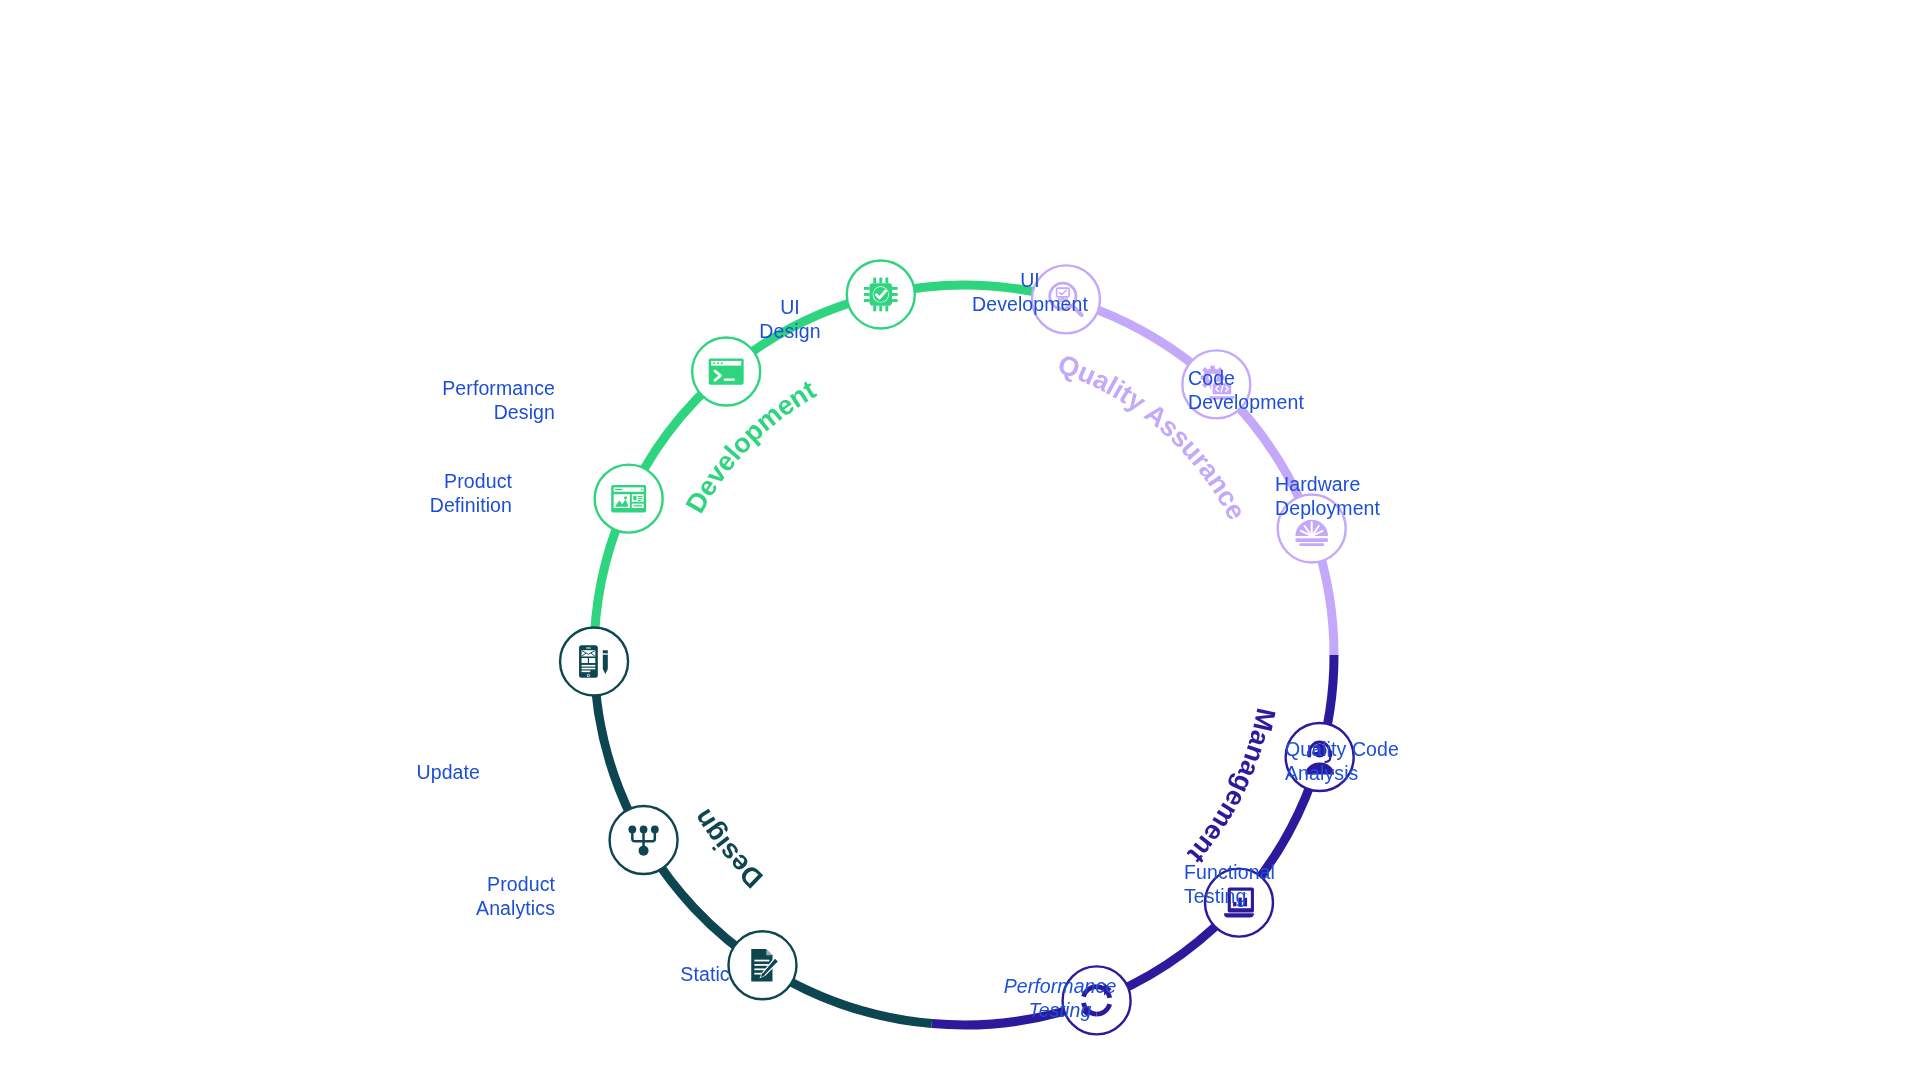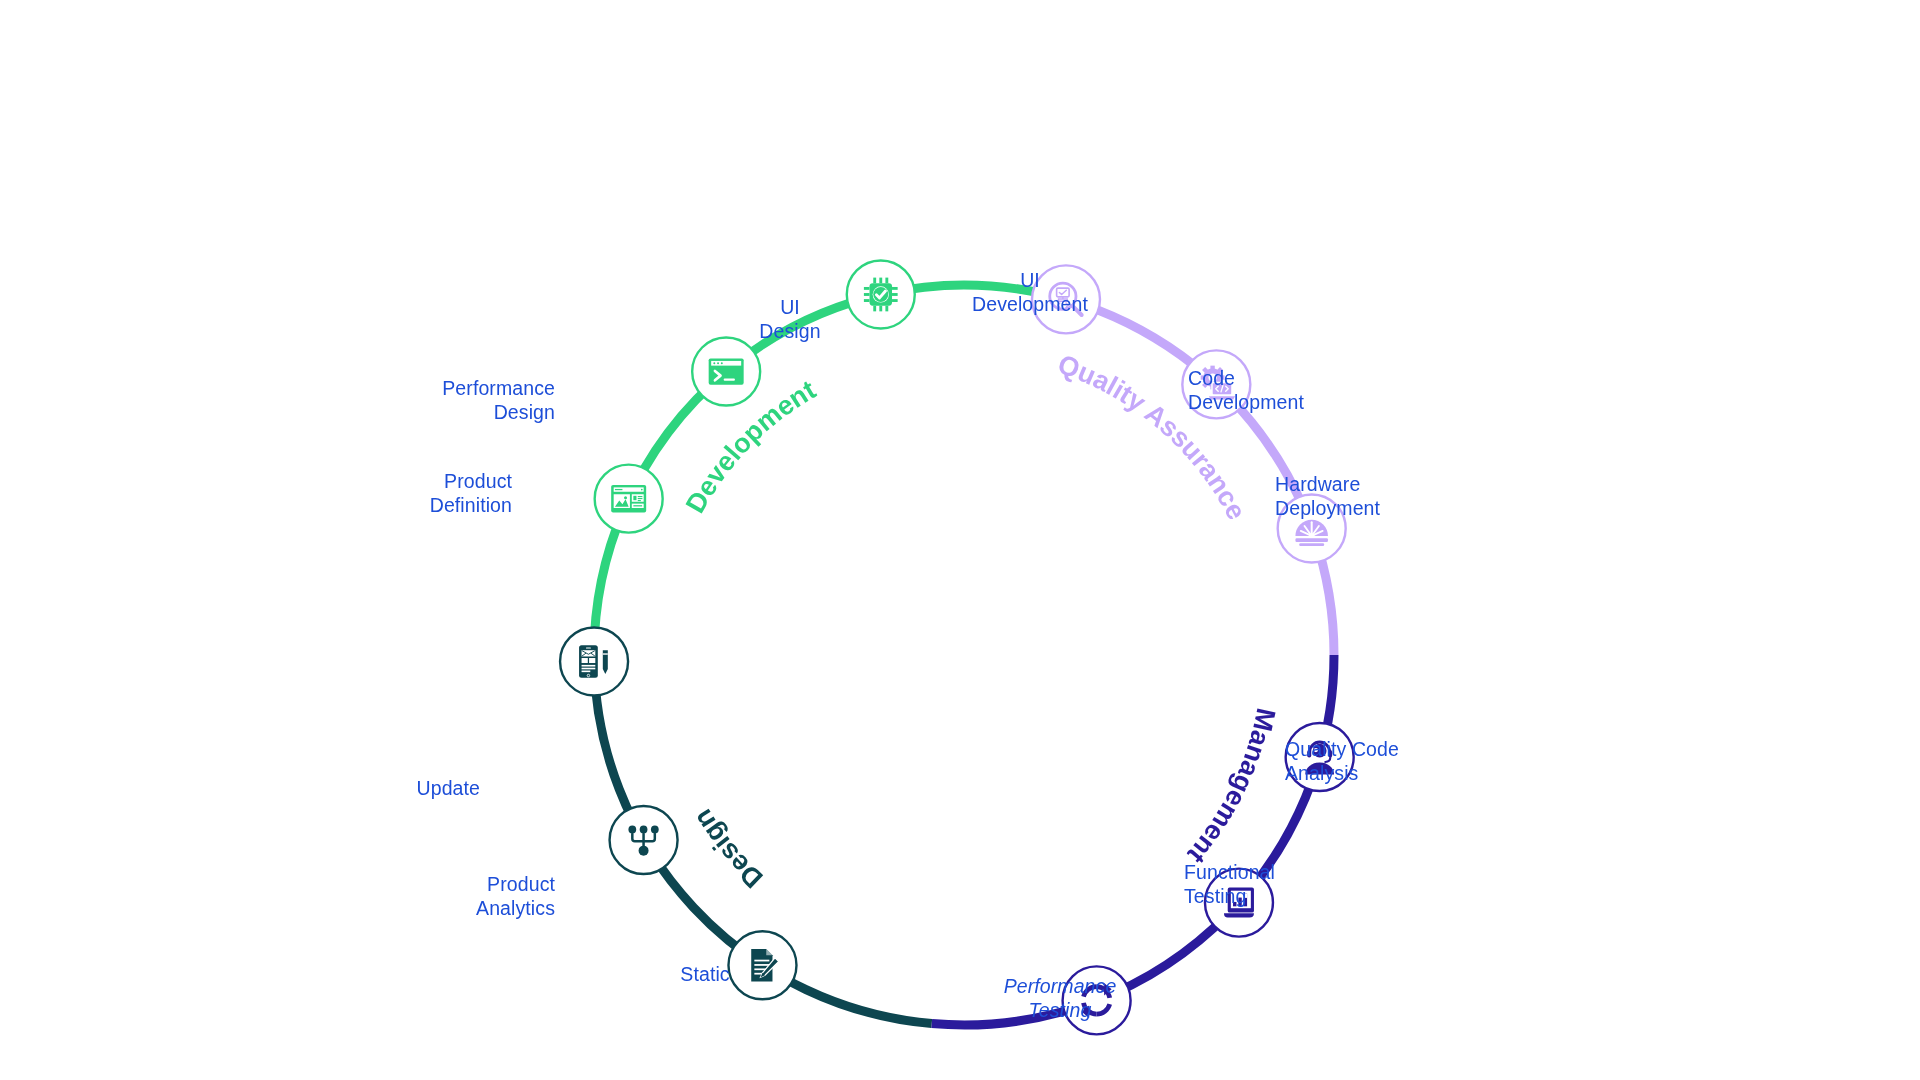--- a/index.html
+++ b/index.html
@@ -285,16 +285,16 @@
 Deployment</div>
       <div class="node-label align-left" style="width: 190px; top: 737px; left: 1285px;">Quality Code
 Analysis</div>
       <div class="node-label align-left" style="width: 180px; top: 860px; left: 1184px;">Functional
 Testing</div>
       <div class="node-label align-center" style="width: 190px; top: 974px; left: 965px; font-style: italic;">Performance
 Testing</div>
       <div class="node-label align-center" style="width: 180px; top: 962px; left: 615px;">Static</div>
       <div class="node-label align-right" style="width: 170px; top: 872px; left: 385px;">Product
 Analytics</div>
-      <div class="node-label align-right" style="width: 150px; top: 776px; left: 330px;">Update</div>
+      <div class="node-label align-right" style="width: 150px; top: 760px; left: 330px;">Update</div>
     </div>
 
 </div>
 
 </body></html>

